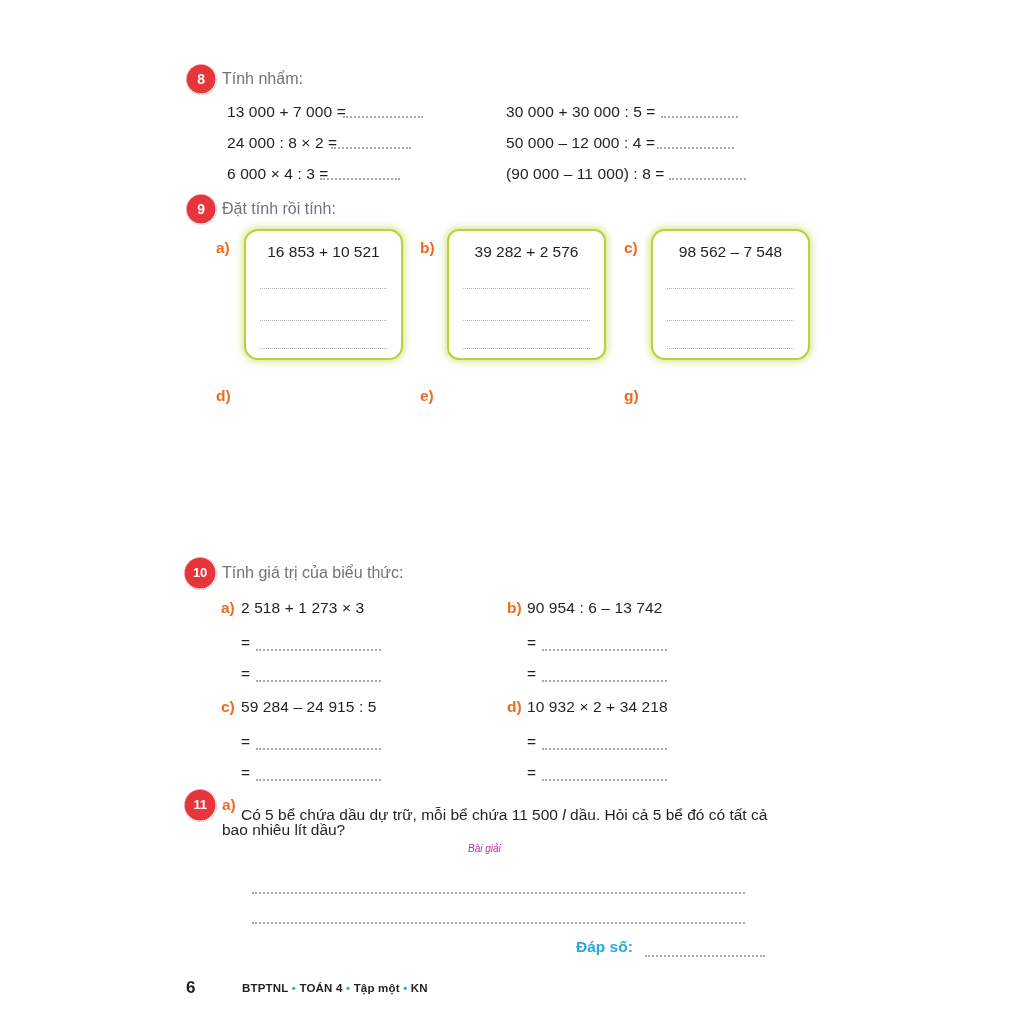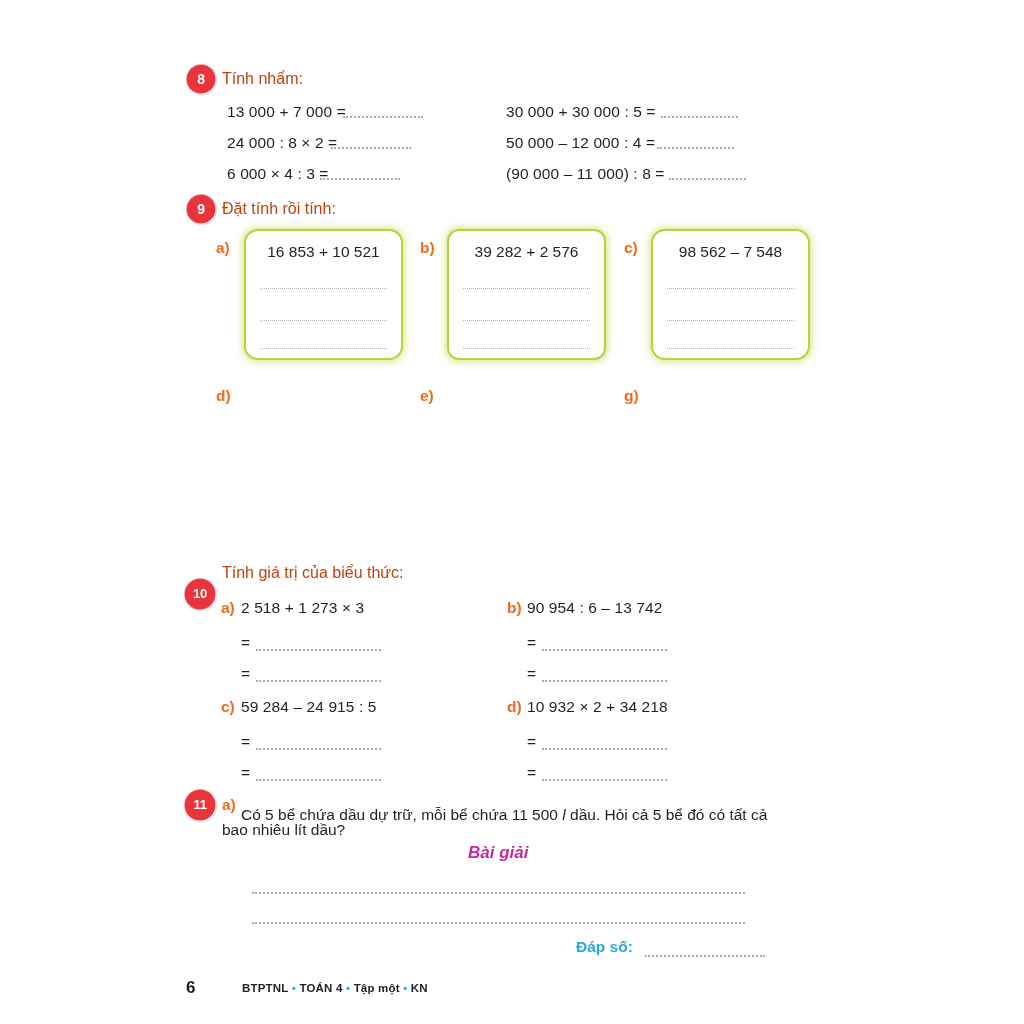--- a/index.html
+++ b/index.html
@@ -43,21 +43,21 @@
     border-radius: 50%;
     border: 1.6px dotted #f0a3a6;
     pointer-events: none;
   }
   .badge.wide { width: 28px; height: 28px; line-height: 28px; font-size: 13px; }
 
   
   .ex-title {
     position: absolute;
     font-size: 16px;
-    color: #c2410c;
+    color: #737373;
     white-space: nowrap;
   }
 
   
   .expr {
     position: absolute;
     font-size: 15.5px;
     color: #231f20;
     white-space: nowrap;
     letter-spacing: 0.1px;
@@ -106,22 +106,22 @@
     position: absolute;
     font-size: 15.5px;
     line-height: 23px;
     color: #231f20;
   }
   .p11-text .it { font-style: italic; }
   .baigiai {
     position: absolute;
     color: #c3299a;
     font-style: italic;
-    font-weight: bold;
-    font-size: 17px;
+    font-weight: normal;
+    font-size: 10px;
   }
   .dapso {
     position: absolute;
     color: #29a9e1;
     font-size: 15.5px;
     font-weight: bold;
   }
 
   
   .pg-num {
@@ -192,21 +192,21 @@
     <div class="bx-line" style="left:14px; right:14px; top:88px;"></div>
     <div class="bx-line" style="left:14px; right:14px; top:116px;"></div>
   </div>
 
   <div class="letter" style="left:216px; top:387px;">d)</div>
 
   <div class="letter" style="left:420px; top:387px;">e)</div>
 
   <div class="letter" style="left:624px; top:387px;">g)</div>
 
-  <div class="badge wide" style="left:186px; top:559px;margin-top:21px;">10</div>
+  <div class="badge wide" style="left:186px; top:559px;">10</div>
   <div class="ex-title" style="left:222px; top:564px;">Tính giá trị của biểu thức:</div>
 
   <div class="letter" style="left:221px; top:599px;">a)</div>
   <div class="expr" style="left:241px; top:599px;">2 518 + 1 273 × 3</div>
   <div class="expr" style="left:241px; top:634px;">=</div>
   <div class="dots" style="left:256px; top:647px; width:125px;"></div>
   <div class="expr" style="left:241px; top:665px;">=</div>
   <div class="dots" style="left:256px; top:678px; width:125px;"></div>
 
   <div class="letter" style="left:507px; top:599px;">b)</div>

